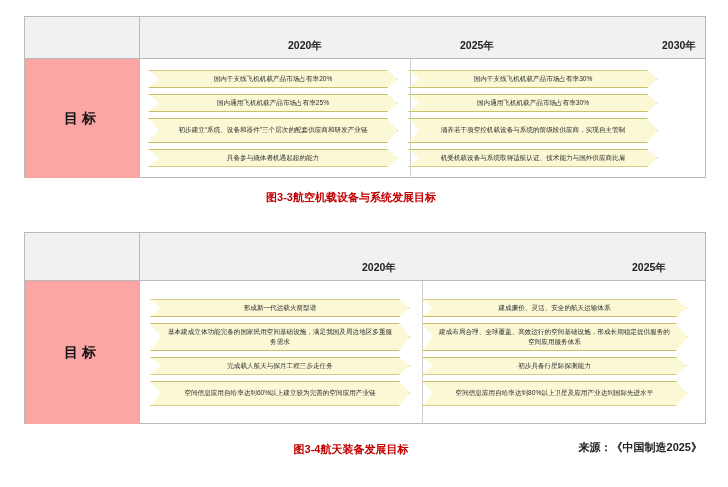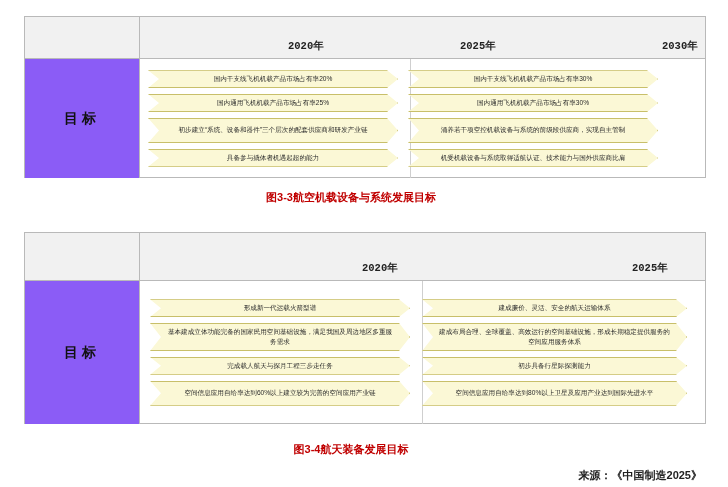--- a/index.html
+++ b/index.html
@@ -39,21 +39,20 @@
   .hdr-label {
     width: 115px;
     border-right: 1px solid #b9b9b9;
     box-sizing: border-box;
     background: #f1f1f1;
   }
   .hdr-years {
     flex: 1;
     position: relative;
     box-sizing: border-box;
-    font-family: Liberation Mono, monospace;
   }
   .year {
     position: absolute;
     bottom: 5px;
     font-size: 10.5px;
     font-weight: bold;
     color: #222;
     white-space: nowrap;
   }
   .fig1 .year.y1 { left: 148px; }
@@ -69,21 +68,21 @@
   .fig1 .fig-body { height: 119px; }
   .fig2 .fig-body { height: 143px; }
 
   .row-label {
     width: 115px;
     border-right: 1px solid #b9b9b9;
     box-sizing: border-box;
     display: flex;
     align-items: center;
     justify-content: center;
-    background: #8b5cf6;
+    background: #fca5a5;
     font-size: 14px;
     font-weight: bold;
     letter-spacing: 4px;
     color: #111;
   }
 
   .cols {
     flex: 1;
     display: flex;
     position: relative;
@@ -140,21 +139,21 @@
     font-size: 11px;
     color: #c00000;
     font-weight: bold;
   }
   .fig-caption.cap1 { top: 190px; }
   .fig-caption.cap2 { top: 442px; }
 
   .source {
     position: absolute;
     right: 26px;
-    top: 468px;
+    top: 440px;
     font-size: 11px;
     font-weight: bold;
     color: #222;
   }
 </style>
 </head>
 <body>
 
 <div class="figure fig1">
   <div class="fig-header">

